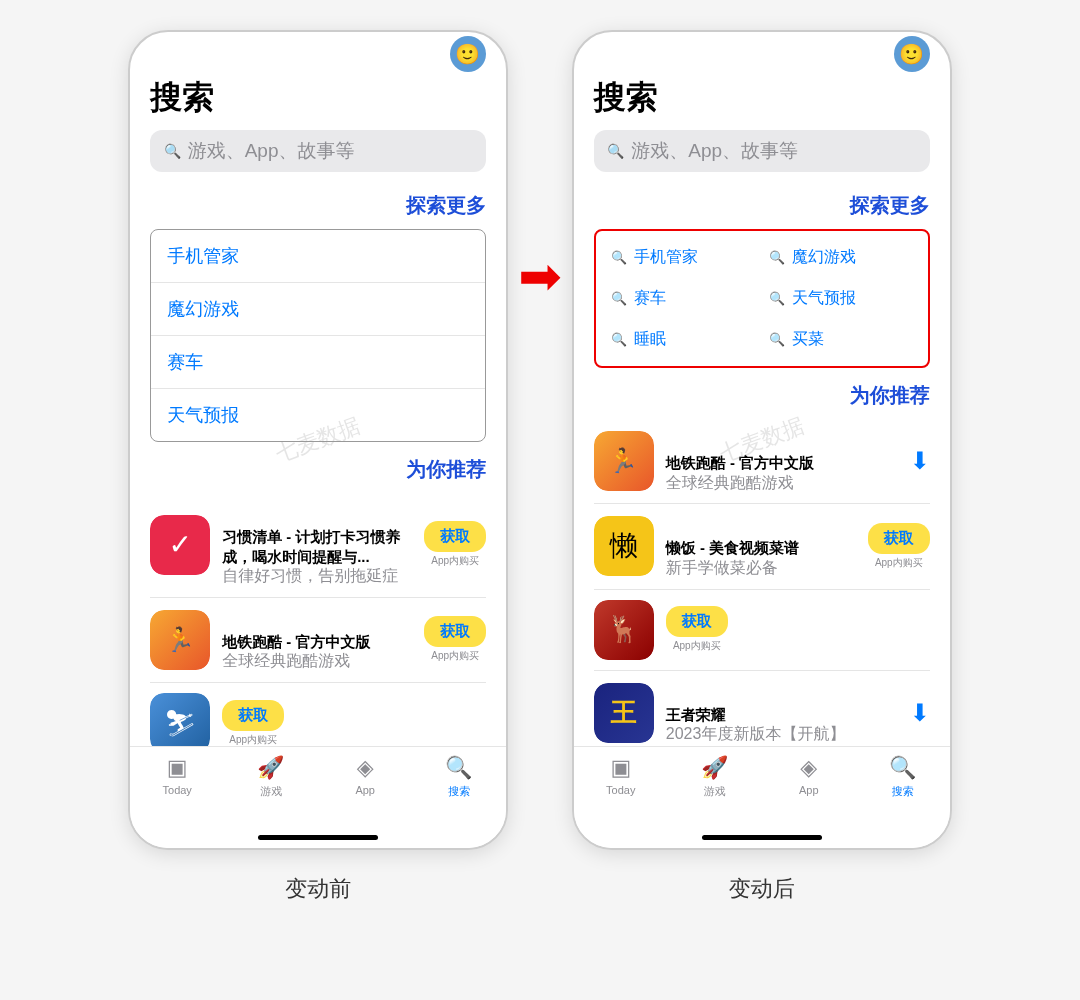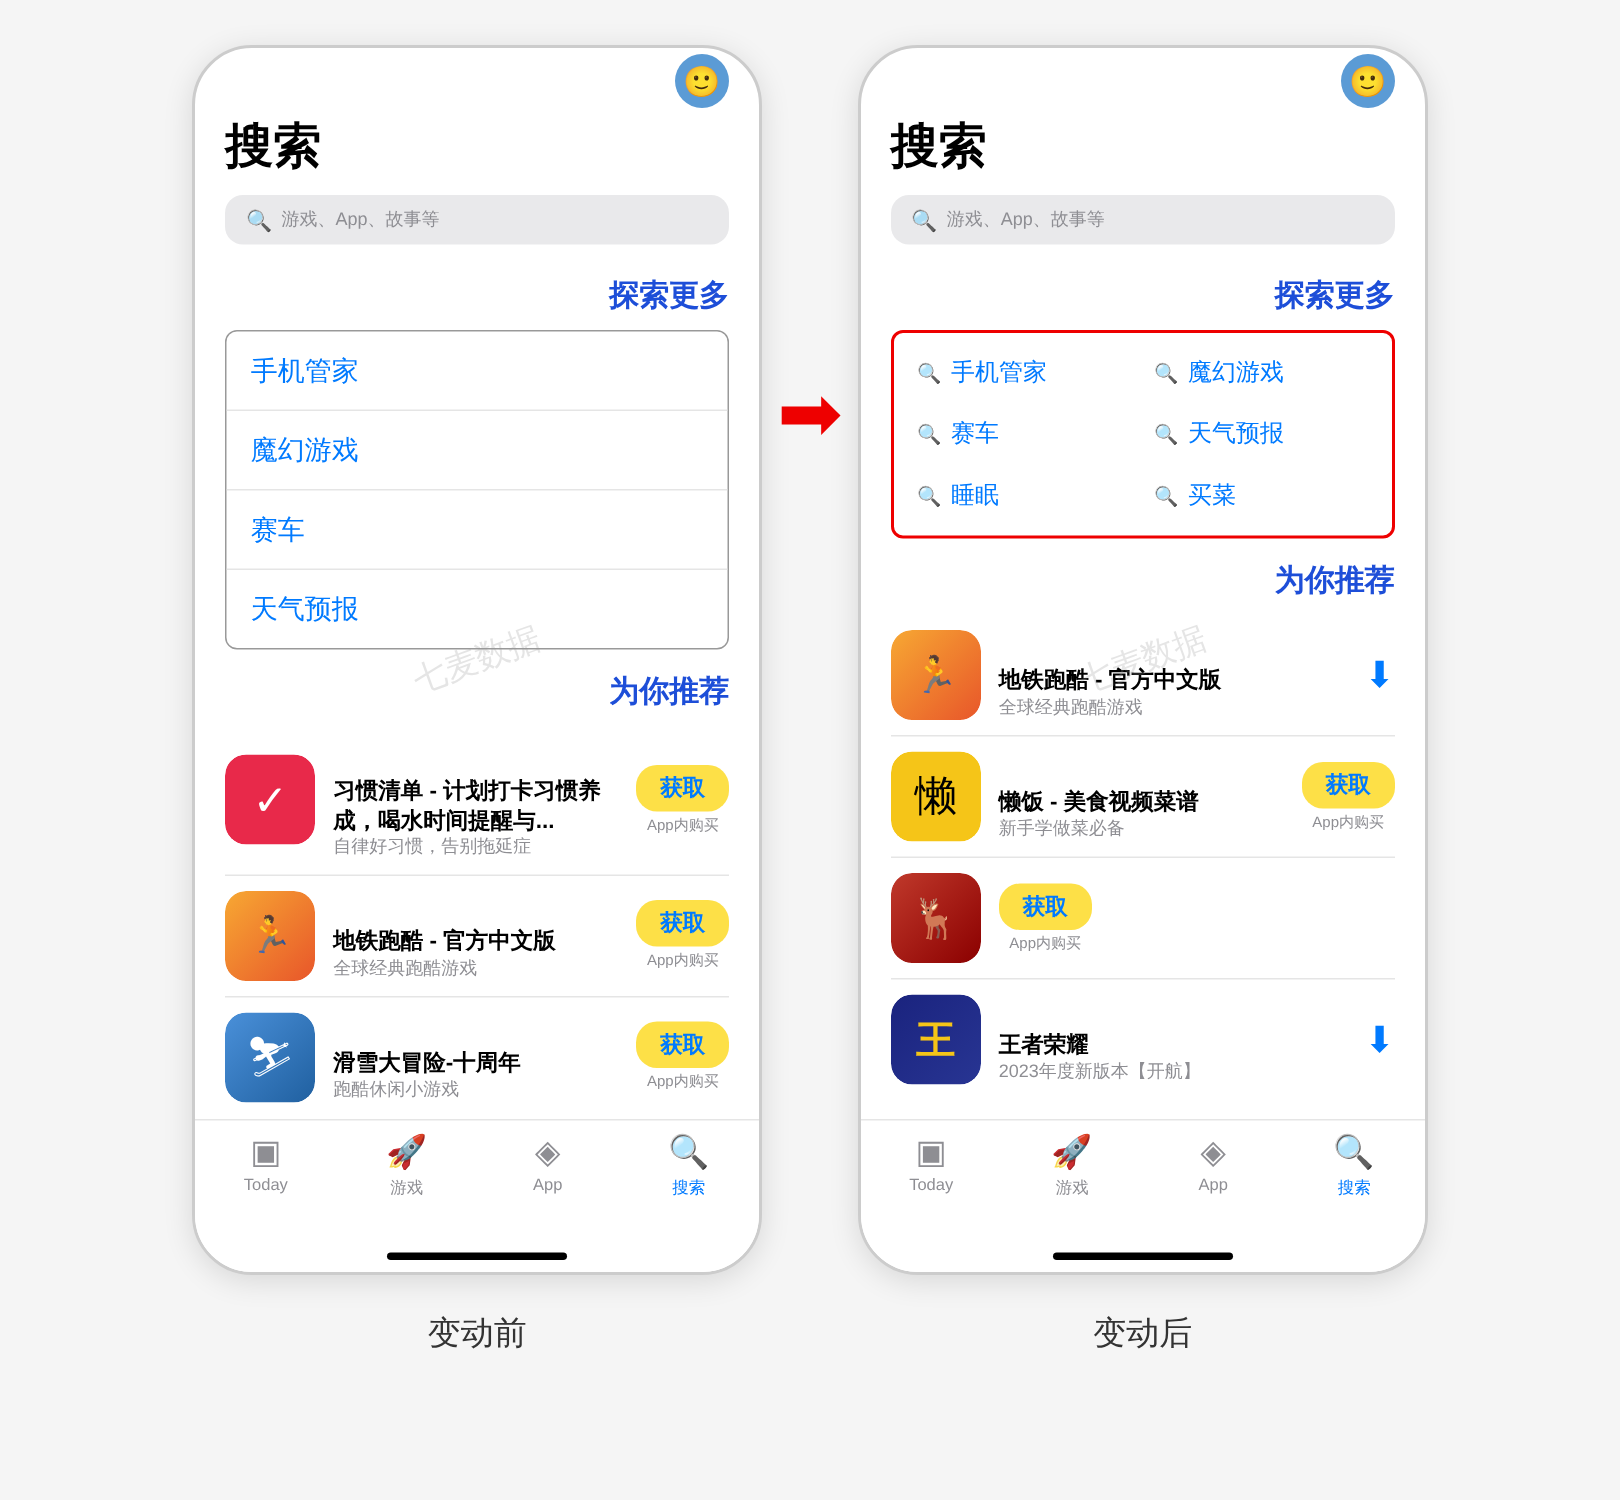--- a/index.html
+++ b/index.html
@@ -104,21 +104,21 @@
       margin-bottom: 20px;
     }
 
     .search-icon-small {
       color: #8e8e93;
       font-size: 14px;
     }
 
     .search-placeholder {
       color: #8e8e93;
-      font-size: 12px;
+      font-size: 19px;
     }
 
     .section-title {
       font-size: 20px;
       font-weight: 700;
       color: #1d4ed8;
       margin-bottom: 10px;
       text-align: right;
     }
 
@@ -202,21 +202,21 @@
     }
 
     .app-name {
       font-size: 15px;
       font-weight: 600;
       color: #000;
       line-height: 1.3;
     }
 
     .app-desc {
-      font-size: 12px;
+      font-size: 16px;
       color: #8e8e93;
       line-height: 1.3;
     }
 
     .app-action {
       display: flex;
       flex-direction: column;
       align-items: center;
       gap: 2px;
     }
@@ -450,24 +450,20 @@
               <div class="app-action">
                 <button class="btn-get">获取</button>
                 <span class="btn-sub">App内购买</span>
               </div>
             </div>
 
             <div class="app-list-item">
               <div class="app-icon">
                 <div class="ski-icon-inner">⛷</div>
               </div>
-              <div class="app-info">
-                <div class="app-name">滑雪大冒险-十周年</div>
-                <div class="app-desc">跑酷休闲小游戏</div>
-              </div>
               <div class="app-action">
                 <button class="btn-get">获取</button>
                 <span class="btn-sub">App内购买</span>
               </div>
             </div>
           </div>
         </div>
       </div>
       <div class="tab-bar">
         <div class="tab-item">

